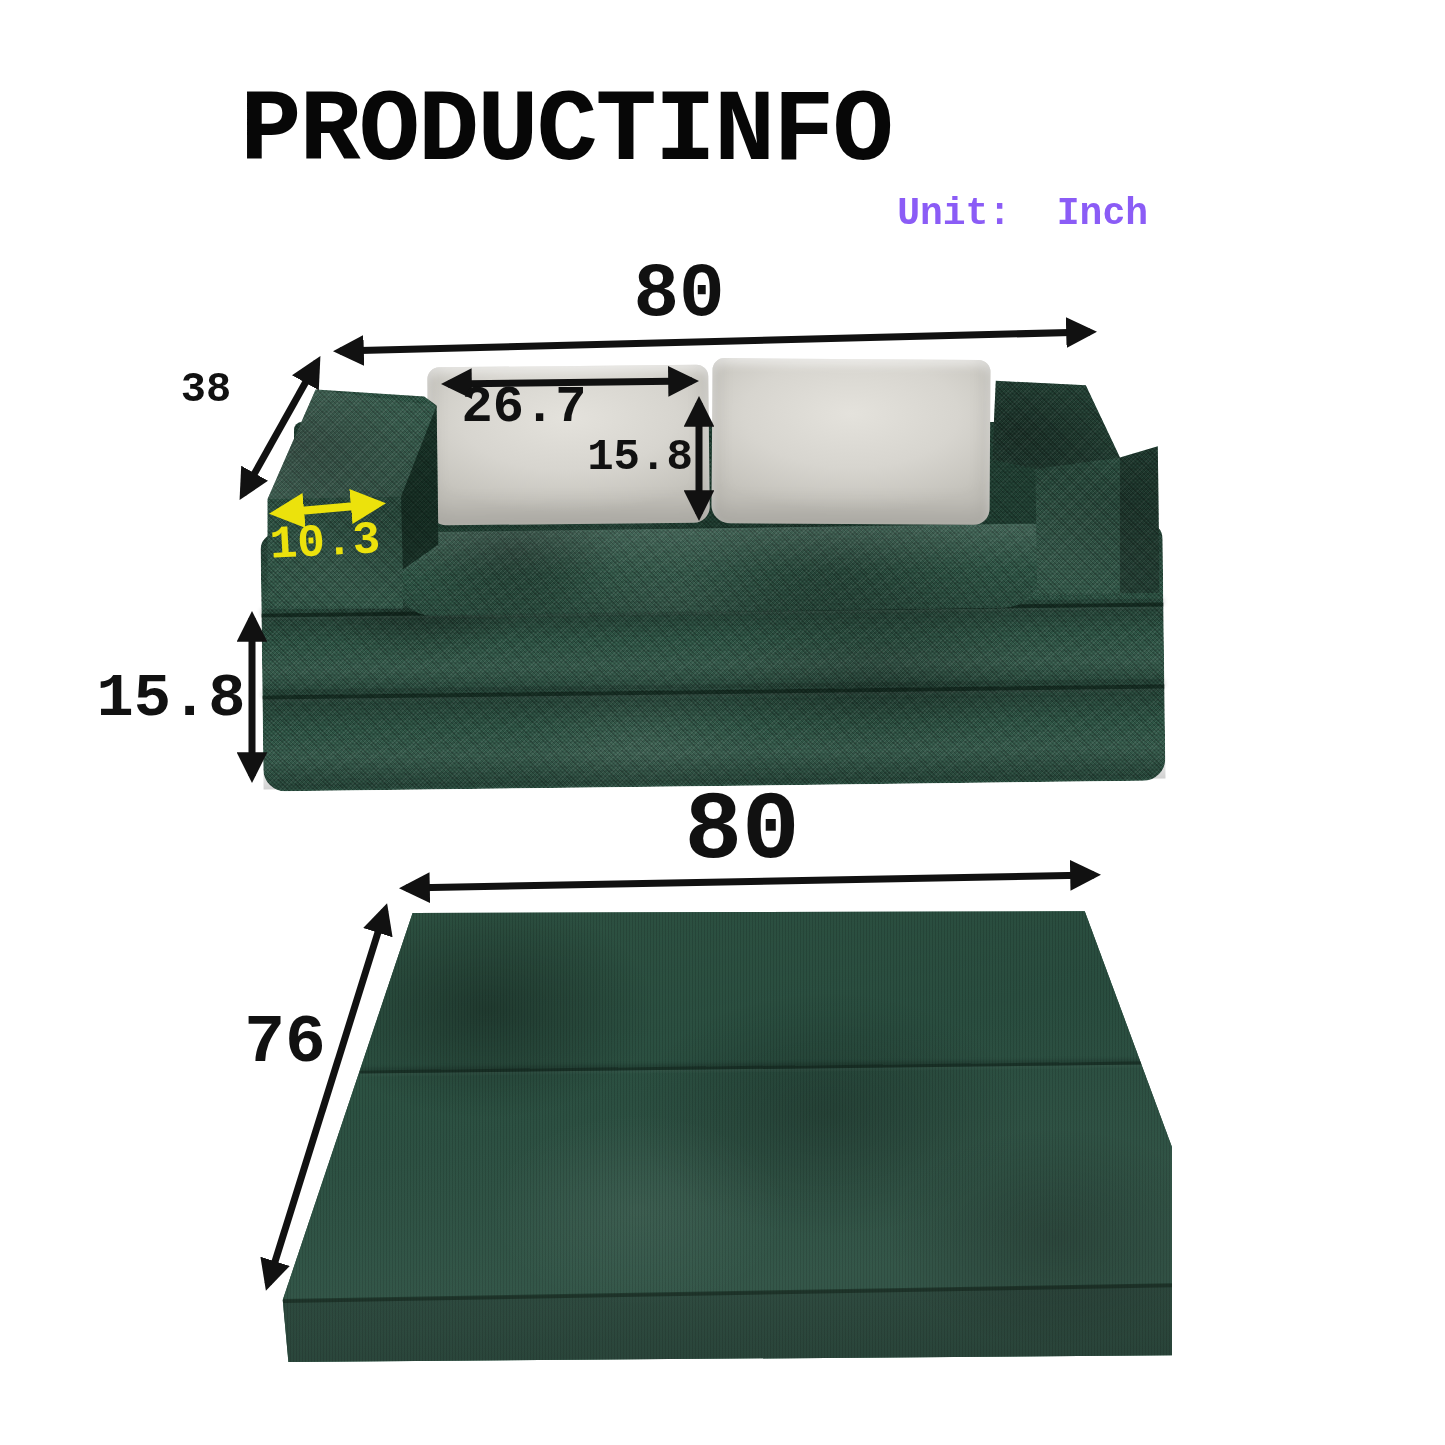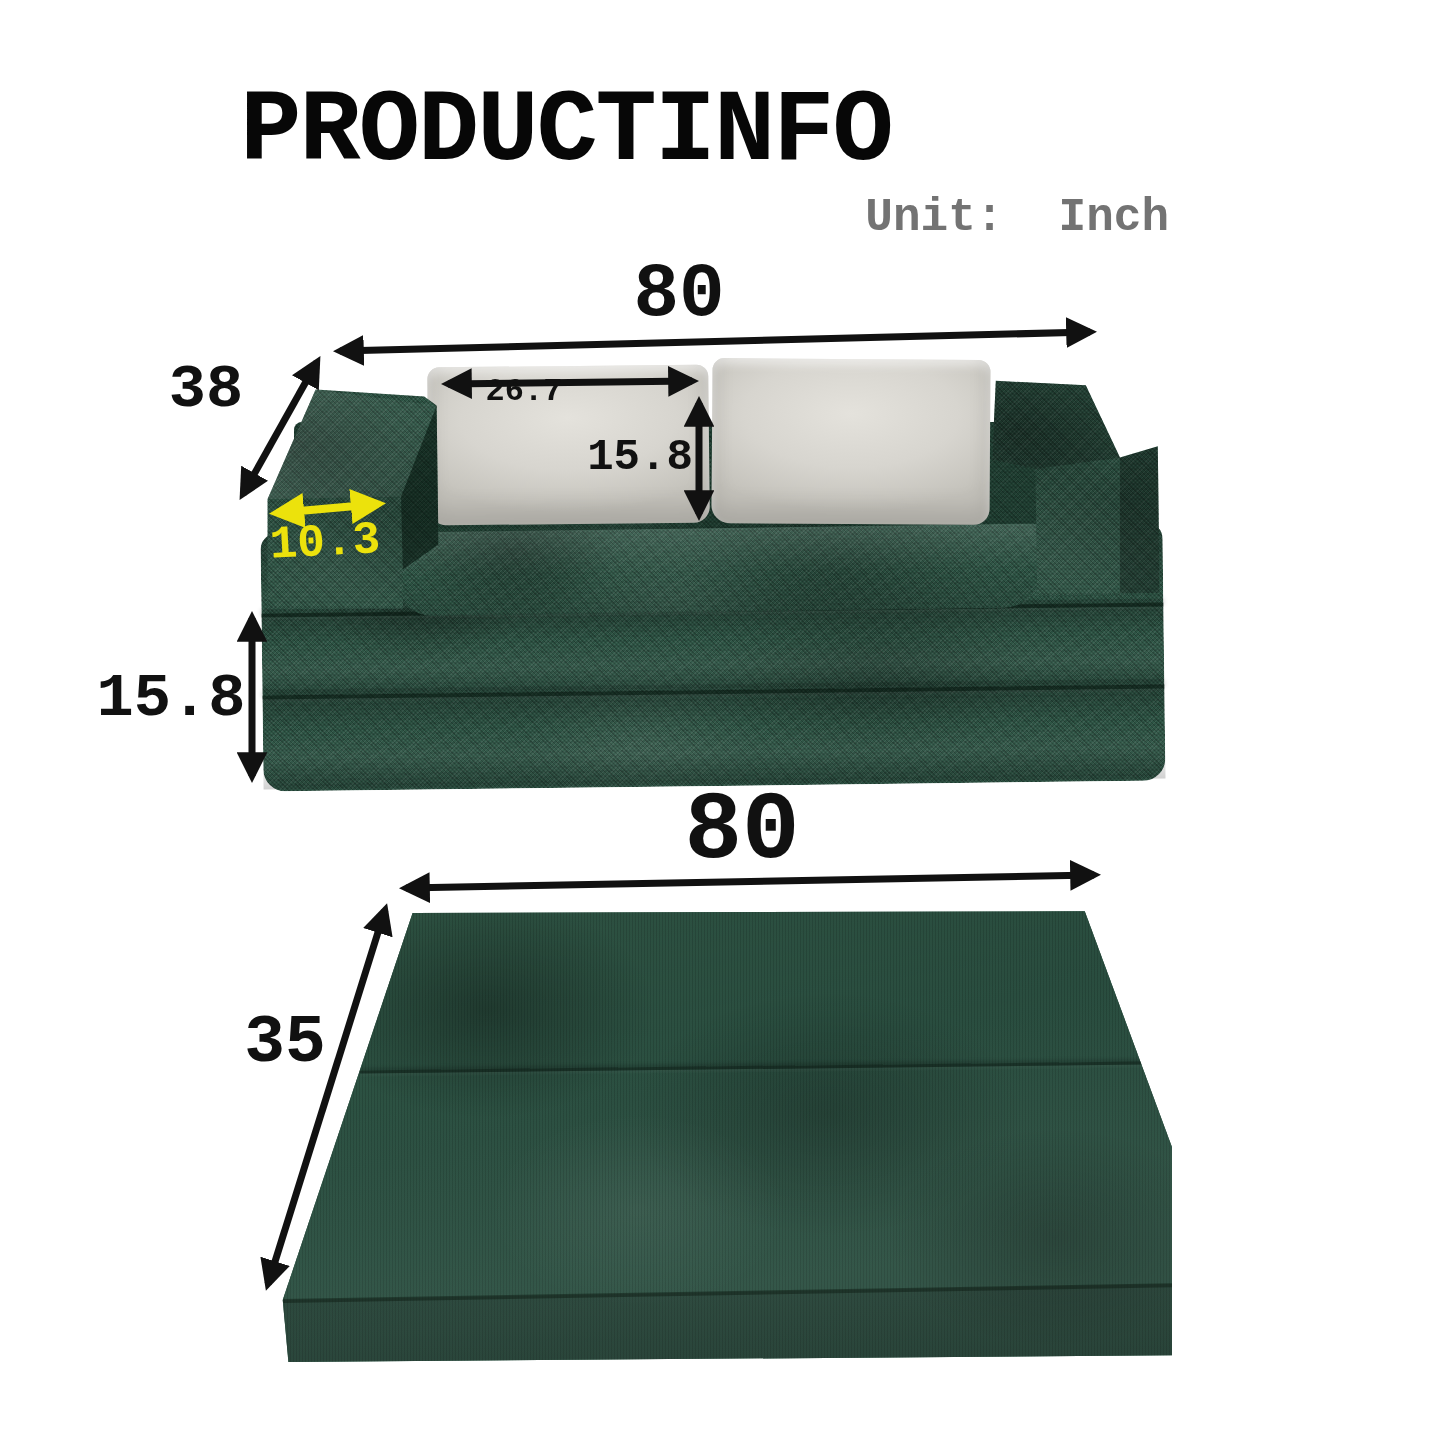--- a/index.html
+++ b/index.html
@@ -7,22 +7,22 @@
     position:relative;width:1172px;height:1445px;overflow:hidden;
     background:var(--background,#ffffff);
     font-family:Liberation Mono, monospace;
   }
   
   .page-title{
     position:absolute;left:0;right:40px;top:74px;text-align:center;
     font-size:102px;font-weight:800;letter-spacing:-2px;color:#070707;z-index:10;
   }
   .unit-label{
-    position:absolute;right:3px;top:192px;font-size:46px;font-weight:700;
-    color:#737373;white-space:pre;z-index:10;
+    position:absolute;right:24px;top:192px;font-size:38px;font-weight:700;
+    color:#8b5cf6;white-space:pre;z-index:10;
   }
   .dim-label{
     position:absolute;transform:translate(-50%,-50%);font-weight:700;
     color:var(--dimension_black,#111111);white-space:nowrap;z-index:10;line-height:1;
   }
   .dim-label.yellow{color:var(--dimension_yellow,#ece20c);}
   
   .fabric{
     background-color:var(--fabric_green,#2d5444);
     background-image:
@@ -179,21 +179,21 @@
     <line class="dim-line" x1="699" y1="403" x2="699" y2="514" stroke-width="7" marker-start="url(#ahb)" marker-end="url(#ahb)"></line>
     <line class="dim-line yellow" x1="277" y1="513" x2="378" y2="504" stroke-width="8" marker-start="url(#ahy)" marker-end="url(#ahy)"></line>
     <line class="dim-line" x1="252" y1="618" x2="252" y2="776" stroke-width="7" marker-start="url(#ahb)" marker-end="url(#ahb)"></line>
     <line class="dim-line" x1="1191" y1="492" x2="1191" y2="767" stroke-width="7" marker-start="url(#ahb)" marker-end="url(#ahb)"></line>
     <line class="dim-line" x1="406" y1="888" x2="1094" y2="875" stroke-width="7" marker-start="url(#ahb)" marker-end="url(#ahb)"></line>
     <line class="dim-line" x1="385" y1="910" x2="268" y2="1284" stroke-width="7" marker-start="url(#ahb)" marker-end="url(#ahb)"></line>
     <line class="dim-line" x1="1251" y1="1274" x2="1251" y2="1374" stroke-width="7" marker-start="url(#ahb)" marker-end="url(#ahb)"></line>
   </svg>
 
   <div class="dim-label" style="left:679px;top:295px;font-size:76px;">80</div>
-  <div class="dim-label" style="left:206px;top:390px;font-size:62px;">38</div>
-  <div class="dim-label" style="left:524px;top:392px;font-size:32px;">26.7</div>
+  <div class="dim-label" style="left:206px;top:390px;font-size:42px;">38</div>
+  <div class="dim-label" style="left:524px;top:408px;font-size:52px;">26.7</div>
   <div class="dim-label" style="left:640px;top:457px;font-size:44px;">15.8</div>
   <div class="dim-label yellow" style="left:325px;top:543px;font-size:46px;transform:translate(-50%,-50%) rotate(-3deg);">10.3</div>
   <div class="dim-label" style="left:171px;top:699px;font-size:62px;">15.8</div>
   <div class="dim-label" style="left:742px;top:832px;font-size:96px;">80</div>
-  <div class="dim-label" style="left:285px;top:1043px;font-size:68px;">35</div>
+  <div class="dim-label" style="left:285px;top:1043px;font-size:68px;">76</div>
 
 </div>
 
 </body></html>

